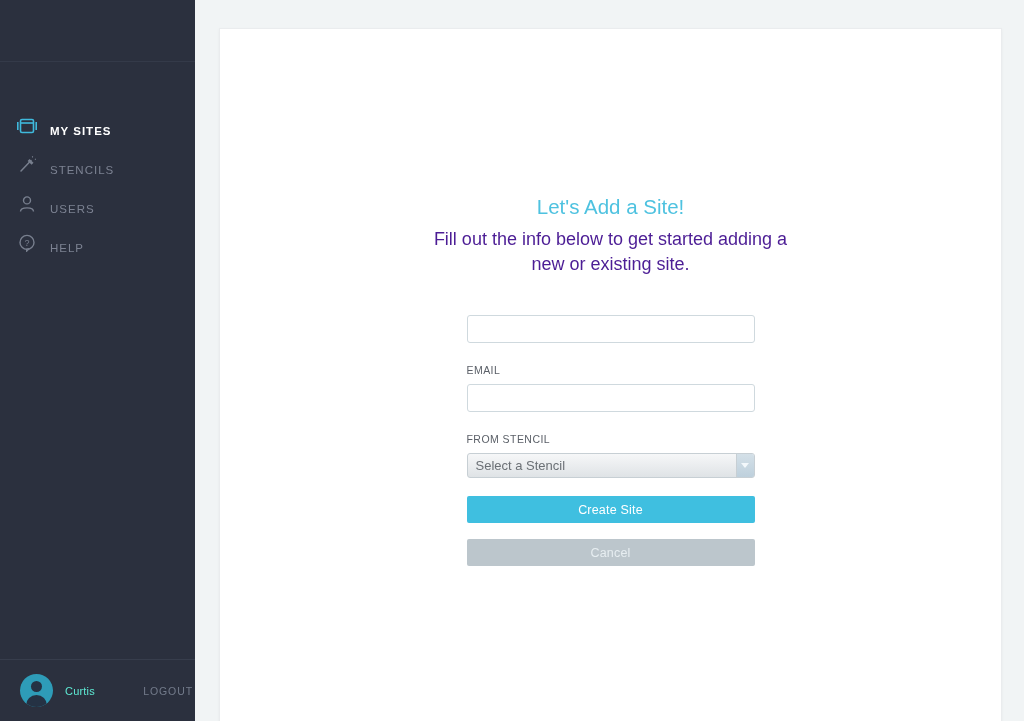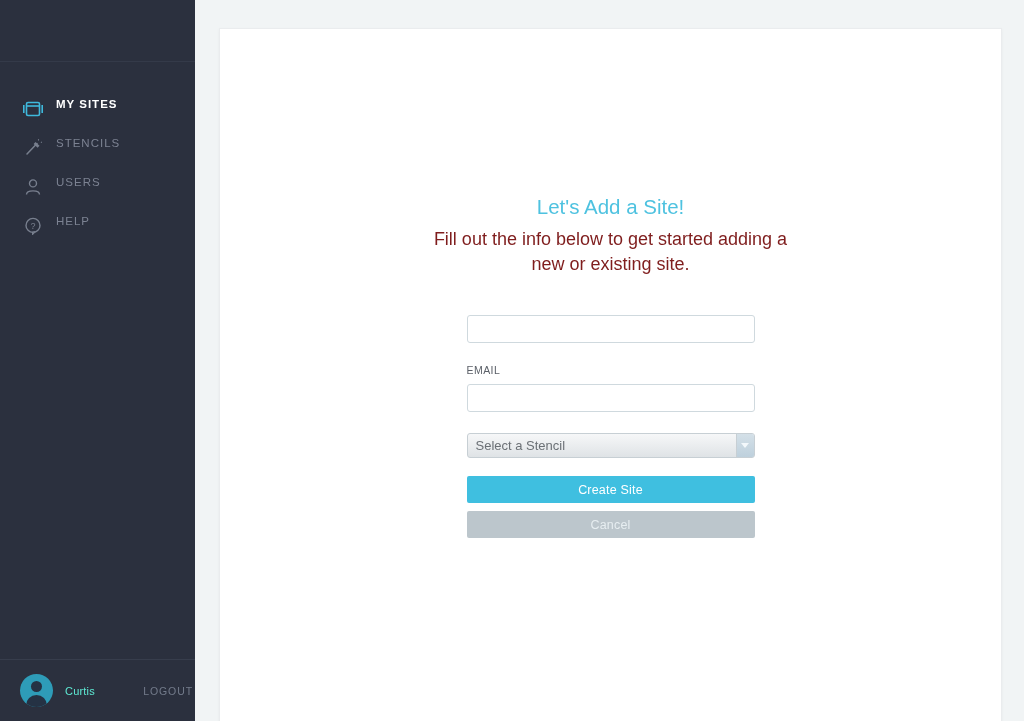--- a/index.html
+++ b/index.html
@@ -33,23 +33,23 @@
     height: 62px;
     flex: 0 0 62px;
     border-bottom: 1px solid #343a49;
   }
   .nav {
     flex: 1 1 auto;
     padding-top: 36px;
   }
   .nav-item {
     display: flex;
-    align-items: flex-start;
+    align-items: flex-end;
     height: 39px;
-    padding-left: 22px;
+    padding-left: 16px;
     text-decoration: none;
     cursor: pointer;
   }
   .nav-icon {
     width: 22px;
     height: 22px;
     flex: 0 0 22px;
     margin-right: 12px;
     display: flex;
     align-items: center;
@@ -145,21 +145,21 @@
   .headline {
     text-align: center;
     font-size: 20.5px;
     color: #4ec2e0;
     margin: 0 0 8px 0;
     font-weight: normal;
   }
   .subhead {
     text-align: center;
     font-size: 18px;
-    color: #7f1d1d;
+    color: #4c1d95;
     line-height: 25px;
     margin: 0 0 38px 0;
     font-weight: normal;
     width: 360px;
     margin-left: -36px;
   }
 
   .field-label {
     font-size: 10.5px;
     letter-spacing: 0.45px;
@@ -224,21 +224,21 @@
 
   .btn {
     display: block;
     width: 288px;
     height: 27px;
     border: none;
     border-radius: 2px;
     font-size: 12.5px;
     letter-spacing: 0.2px;
     cursor: pointer;
-    margin-bottom: 8px;
+    margin-bottom: 16px;
     font-family: "Liberation Sans", sans-serif;
   }
   .btn-primary {
     background: #3fbfe0;
     color: #ffffff;
   }
   .btn-secondary {
     background: #bcc6cc;
     color: #e7eef1;
   }
@@ -318,20 +318,21 @@
     <div class="form-wrap">
 
       <h1 class="headline">Let's Add a Site!</h1>
       <p class="subhead">Fill out the info below to get started adding a new or existing site.</p>
 
       <input class="text-input" type="text" placeholder="" style="">
 
       <div class="field-label">EMAIL</div>
       <input class="text-input" type="text" placeholder="" style="">
 
+      <div class="field-label">FROM STENCIL</div>
       <div class="select-wrap">
         <div class="select-box">Select a Stencil</div>
         <span class="select-arrow">
             <i></i>
           </span>
       </div>
 
       <button class="btn btn-primary">Create Site</button>
       <button class="btn btn-secondary">Cancel</button>
 

